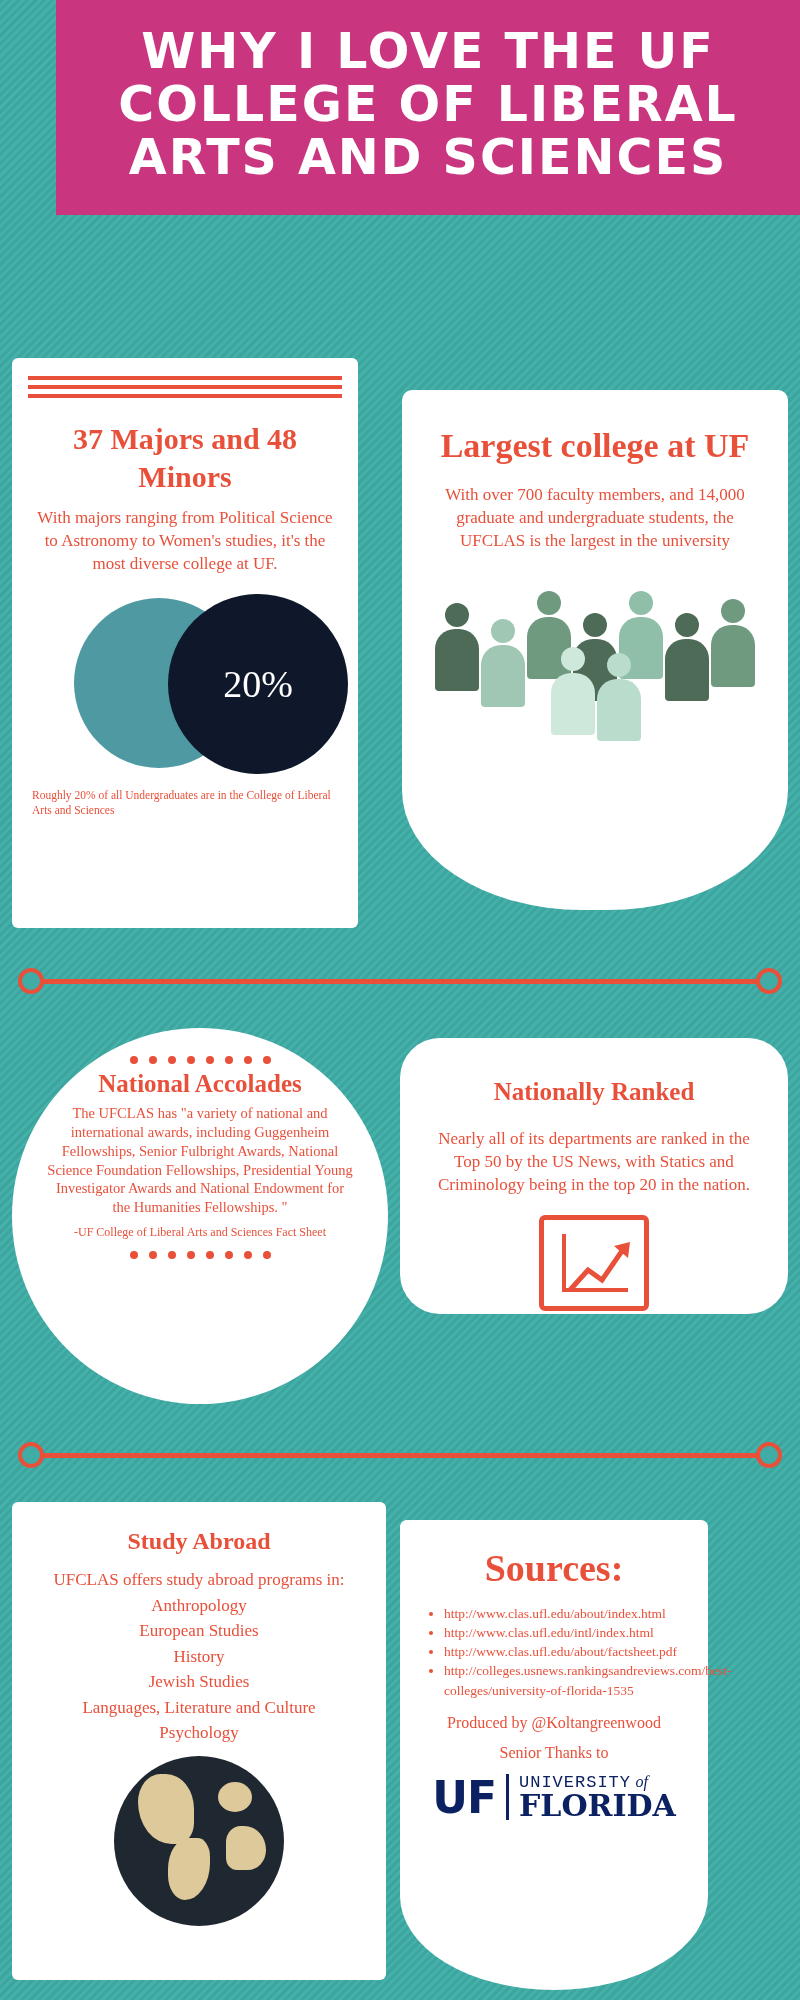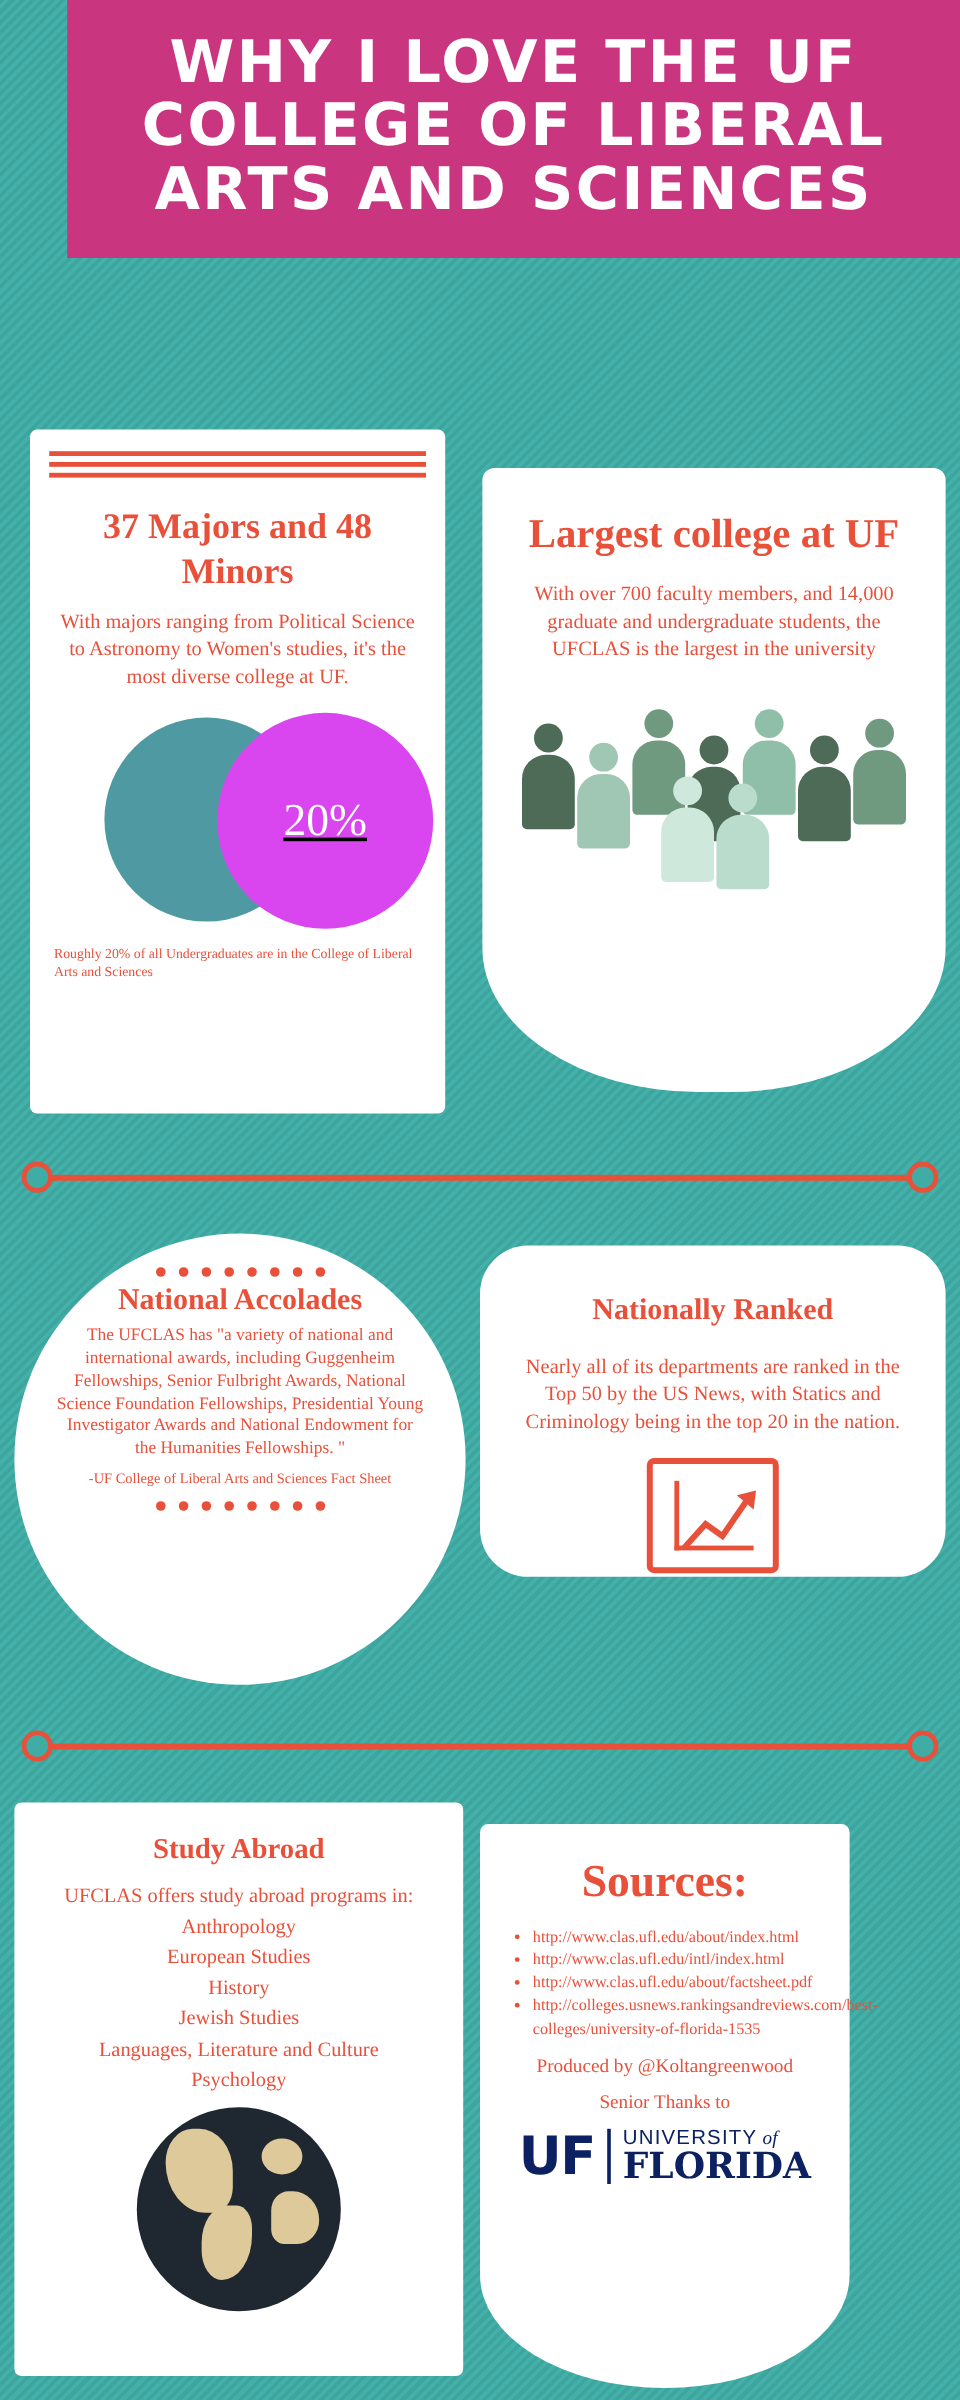--- a/index.html
+++ b/index.html
@@ -54,34 +54,34 @@
     font-weight: bold;
   }
   .card-body {
     color: #e8503a;
     font-family: "Liberation Serif", serif;
     line-height: 1.35;
   }
 
   
   #card-majors {
-    left: 25px; top: 358px;
+    left: 12px; top: 358px;
     width: 346px; height: 570px;
     border-radius: 6px;
     padding: 18px 16px 10px 16px;
   }
   .stripes { width: 100%; height: 26px; margin-bottom: 18px; }
   .stripes div { height: 4px; background: #e8503a; margin-bottom: 5px; }
   #card-majors .card-title { font-size: 30px; line-height: 1.25; margin-bottom: 12px;}
   #card-majors .card-body { font-size: 17px; padding: 0 8px; }
   .venn { position: relative; width: 100%; height: 190px; margin-top: 14px; }
   .venn .circ { position: absolute; border-radius: 50%; }
   .venn .teal { width: 170px; height: 170px; background: #4f9aa2; left: 46px; top: 8px; }
-  .venn .red  { width: 180px; height: 180px; background: #d946ef; left: 140px; top: 4px;
-                display: flex; align-items: center; justify-content: center; text-decoration: underline; }
+  .venn .red  { width: 180px; height: 180px; background: #0f172a; left: 140px; top: 4px;
+                display: flex; align-items: center; justify-content: center; }
   .venn .red span { color: #ffffff; font-size: 38px; font-family: "Liberation Serif", serif; }
   .venn-caption {
     font-size: 11.5px; color: #e8503a; text-align: left;
     font-family: "Liberation Serif", serif; line-height: 1.35;
     margin-top: 8px; padding-left: 4px;
   }
 
   
   #card-largest {
     left: 402px; top: 390px;
@@ -171,21 +171,21 @@
   .uf-logo {
     margin: 10px auto 0 auto; display: flex; align-items: center; justify-content: center;
     gap: 10px; color: #0b2161;
   }
   .uf-logo .uf {
     font-family: "DejaVu Sans", sans-serif; font-weight: bold; font-size: 44px;
     letter-spacing: -1px;
   }
   .uf-logo .divider-line { width: 3px; height: 46px; background: #0b2161; }
   .uf-logo .words { text-align: left; line-height: 1; }
-  .uf-logo .words .u { font-size: 17px; letter-spacing: 1px; font-family: Liberation Sans, sans-serif; }
+  .uf-logo .words .u { font-size: 17px; letter-spacing: 1px; font-family: Liberation Mono, monospace; }
   .uf-logo .words .of { font-style: italic; font-size: 16px; font-family: "Liberation Serif", serif; }
   .uf-logo .words .fl { font-size: 30px; font-weight: bold; letter-spacing: 0px; font-family: "DejaVu Serif", serif; }
 </style>
 </head>
 <body>
 
 <div class="page">
 
   <div class="header">
     <h1>WHY I LOVE THE UF COLLEGE OF LIBERAL ARTS AND SCIENCES</h1>

